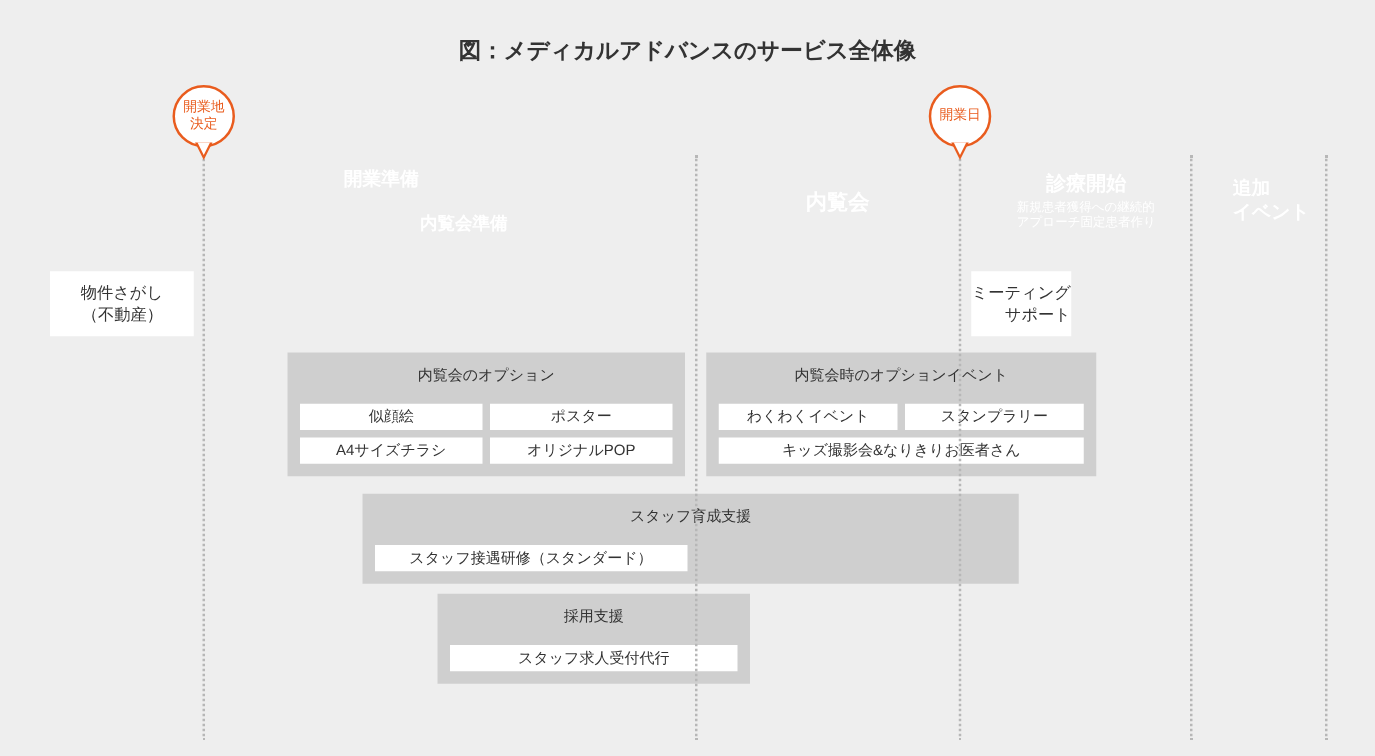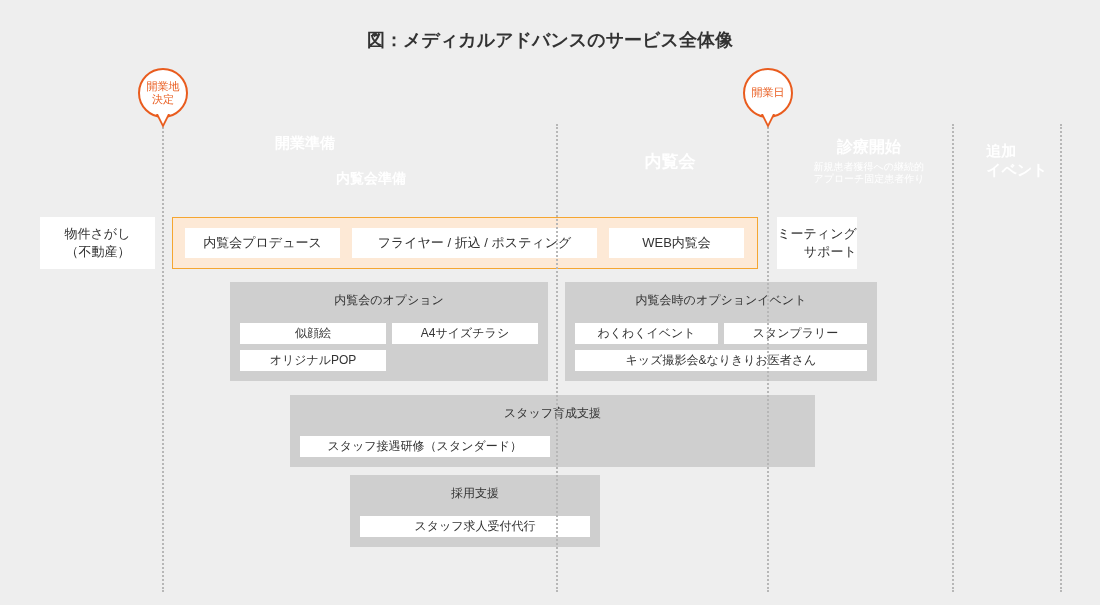--- a/index.html
+++ b/index.html
@@ -144,34 +144,30 @@
 
   <div class="arrow" style="left:957px; top:127px; width:120px; height:68px; font-size:15px; line-height:1.25;">
     <div class="body shape orange"></div>
     <span>追加<br>イベント</span>
   </div>
 
   <div class="whitebox" style="left:40px; top:217px; width:115px; height:52px;">
     <span>物件さがし<br>（不動産）</span>
   </div>
 
-  <div class="peachpanel" style="left:172px; top:217px; width:586px; height:52px;">
-    <div class="chip" style="width:155px;">内覧会プロデュース</div>
-    <div class="chip" style="width:245px;">フライヤー / 折込 / ポスティング</div>
-    <div class="chip" style="width:135px;">WEB内覧会</div>
-  </div>
 
   <div class="whitebox" style="left:777px; top:217px; width:80px; height:52px;">
     <span>ミーティング<br>サポート</span>
   </div>
 
   <div class="greypanel" style="left:230px; top:282px; width:318px;">
     <div class="hd">内覧会のオプション</div>
     <div class="grid" style="grid-template-columns: 1fr 1fr;">
       <div class="chip">似顔絵</div>
+      <div class="chip">ポスター</div>
       <div class="chip">A4サイズチラシ</div>
       <div class="chip">オリジナルPOP</div>
     </div>
   </div>
 
   <div class="greypanel" style="left:565px; top:282px; width:312px;">
     <div class="hd">内覧会時のオプションイベント</div>
     <div class="grid" style="grid-template-columns: 1fr 1fr;">
       <div class="chip">わくわくイベント</div>
       <div class="chip">スタンプラリー</div>

